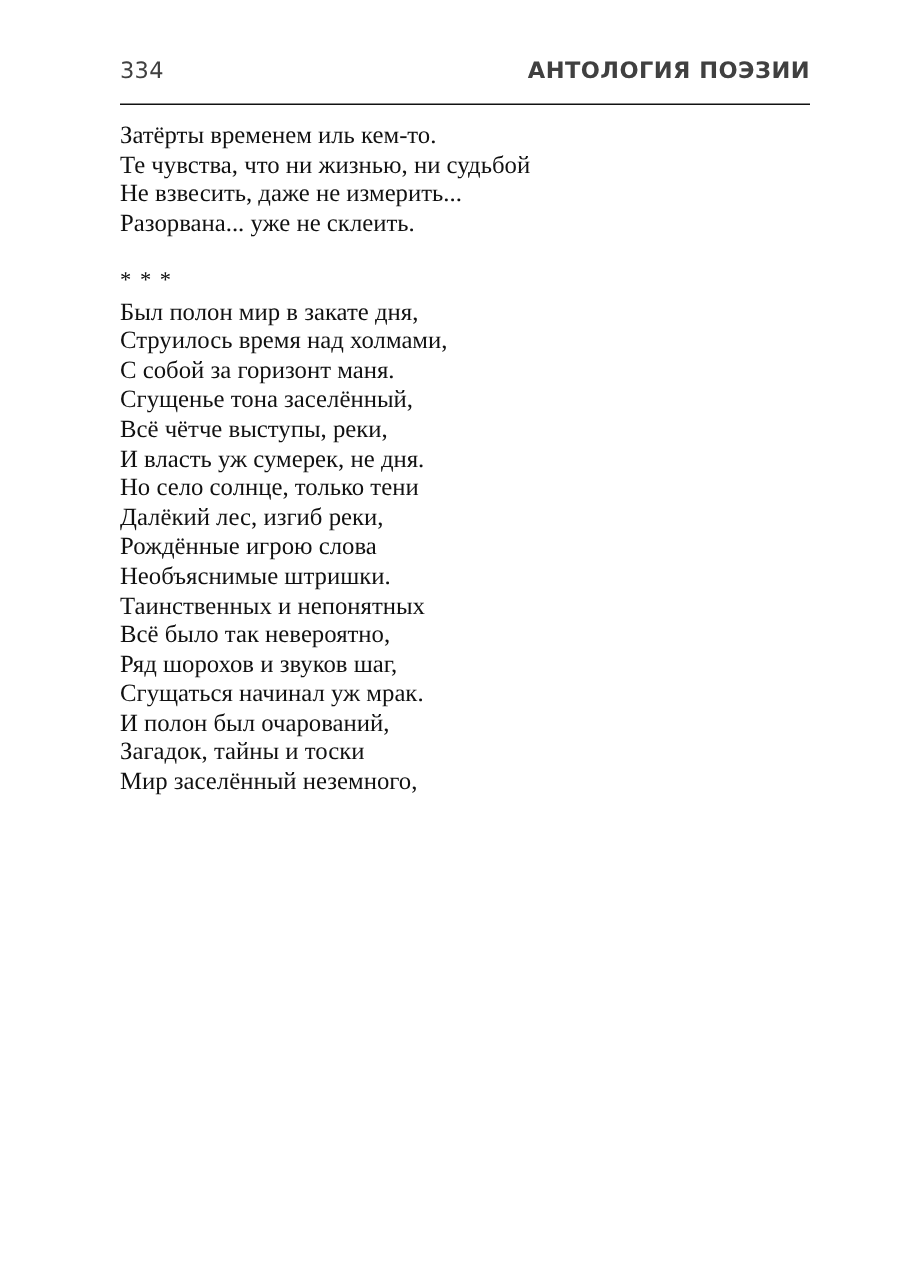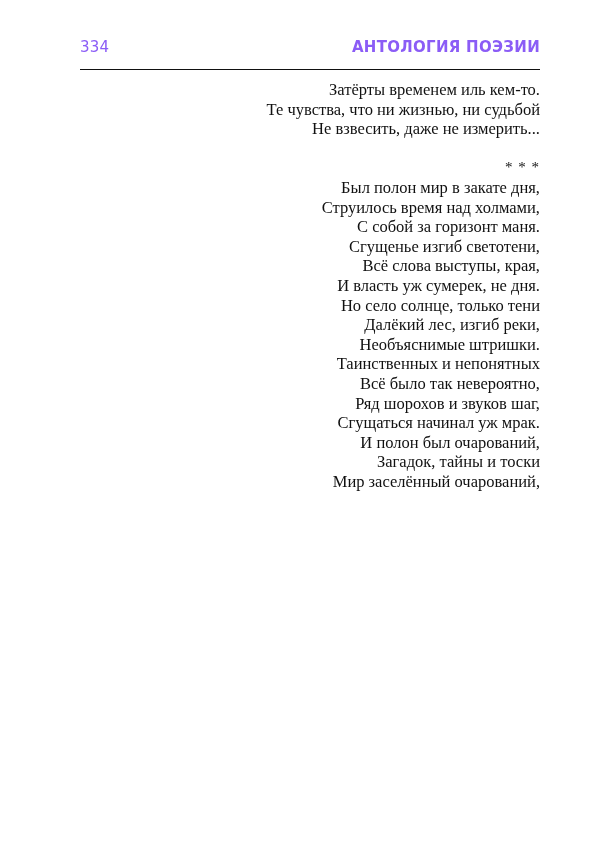--- a/index.html
+++ b/index.html
@@ -1,65 +1,66 @@
 <!DOCTYPE html>
 <html><head>
   <meta charset="utf-8">
   <style>
     html, body { margin: 0; padding: 0; background: #ffffff; }
     body { width: 600px; height: 852px; position: relative; overflow: hidden; }
     .header {
       position: absolute; left: 80px; top: 36px; width: 460px; height: 28px;
-      font-family: "DejaVu Sans", sans-serif; font-size: 15px; color: #8b5cf6;
+      font-family: "DejaVu Sans", sans-serif; font-size: 15px; color: #404040;
     }
     .page-number { position: absolute; left: 0; top: 2px; letter-spacing: 0.2px; }
     .running-title { position: absolute; right: 0; top: 2px; letter-spacing: 0.3px; font-weight: bold; }
     .rule {
       position: absolute; left: 80px; top: 69px; width: 460px; height: 0;
       border-top: 1.5px solid #111;
     }
     .body-text {
       position: absolute; left: 80px; top: 80px; width: 460px;
       font-family: "Liberation Serif", serif; font-size: 16.5px; color: #111;
       line-height: 19.6px;
-      text-align: right;
     }
     .stanza { margin: 0; }
     .line { display: block; white-space: nowrap; }
     .gap { height: 19.6px; }
     .divider { display: block; font-size: 15px; letter-spacing: 1px; }
   </style>
 </head>
 <body>
 
 <div class="header">
   <span class="page-number">334</span>
   <span class="running-title">АНТОЛОГИЯ ПОЭЗИИ</span>
 </div>
 <div class="rule"></div>
 
 <div class="body-text">
   <div class="stanza">
     <span class="line">Затёрты временем иль кем-то.</span>
     <span class="line">Те чувства, что ни жизнью, ни судьбой</span>
     <span class="line">Не взвесить, даже не измерить...</span>
+    <span class="line">Разорвана... уже не склеить.</span>
   </div>
   <div class="gap"></div>
   <span class="line divider">* * *</span>
   <div class="stanza">
     <span class="line">Был полон мир в закате дня,</span>
     <span class="line">Струилось время над холмами,</span>
     <span class="line">С собой за горизонт маня.</span>
-    <span class="line">Сгущенье изгиб светотени,</span>
-    <span class="line">Всё слова выступы, края,</span>
+    <span class="line">Сгущенье тона заселённый,</span>
+    <span class="line">Всё чётче выступы, реки,</span>
     <span class="line">И власть уж сумерек, не дня.</span>
     <span class="line">Но село солнце, только тени</span>
     <span class="line">Далёкий лес, изгиб реки,</span>
+    <span class="line">Рождённые игрою слова</span>
     <span class="line">Необъяснимые штришки.</span>
     <span class="line">Таинственных и непонятных</span>
     <span class="line">Всё было так невероятно,</span>
     <span class="line">Ряд шорохов и звуков шаг,</span>
     <span class="line">Сгущаться начинал уж мрак.</span>
     <span class="line">И полон был очарований,</span>
     <span class="line">Загадок, тайны и тоски</span>
-    <span class="line">Мир заселённый очарований,</span>
+    <span class="line">Мир заселённый неземного,</span>
   </div>
 </div>
 
 </body></html>

